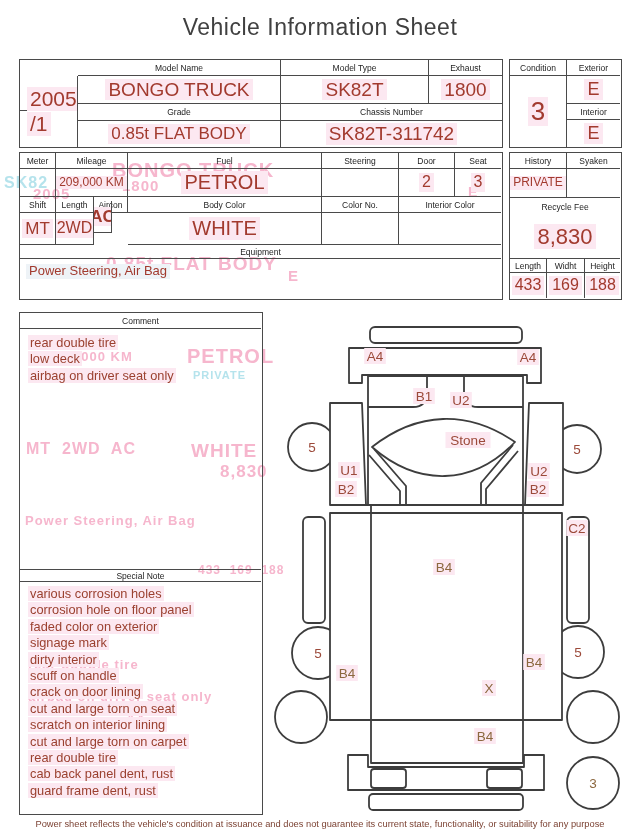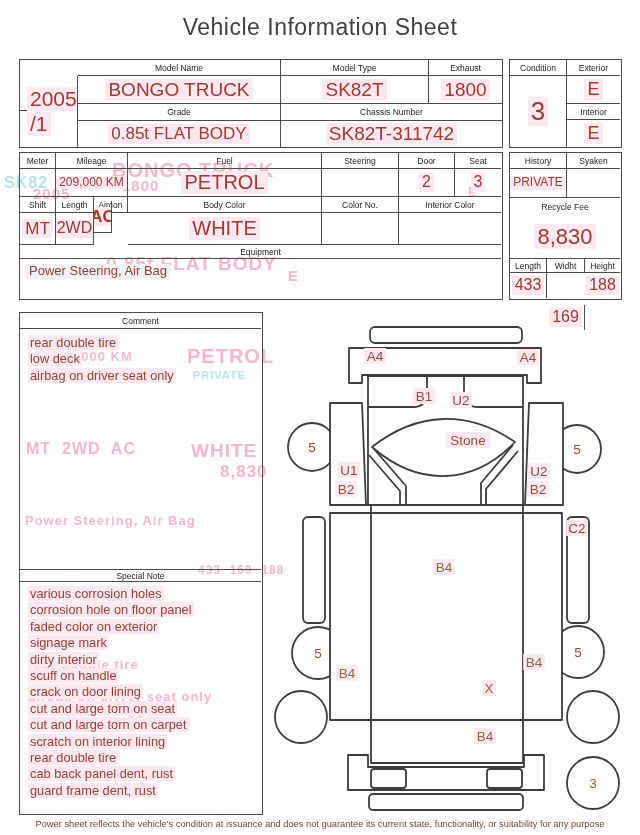--- a/index.html
+++ b/index.html
@@ -167,21 +167,21 @@
   <div class="cell hdr" style="left:0;top:45px;width:110px;height:17px;">Recycle Fee</div>
   <div class="cell bb val f22" style="left:0;top:62px;width:110px;height:44px;">
       <span class="hl">8,830</span>
     </div>
   <div class="cell hdr br bb" style="left:0;top:106px;width:37px;height:14px;">Length</div>
   <div class="cell hdr br bb" style="left:37px;top:106px;width:38px;height:14px;">Widht</div>
   <div class="cell hdr bb" style="left:75px;top:106px;width:35px;height:14px;">Height</div>
   <div class="cell br val f16" style="left:0;top:120px;width:37px;height:25px;">
       <span class="hl">433</span>
     </div>
-  <div class="cell br val f16" style="left:37px;top:120px;width:38px;height:25px;margin-top:32px;">
+  <div class="cell br val f16" style="left:37px;top:120px;width:38px;height:25px;">
       <span class="hl">169</span>
     </div>
   <div class="cell val f16" style="left:75px;top:120px;width:35px;height:25px;">
       <span class="hl">188</span>
     </div>
 </div>
 
 <div class="box" style="left:19px;top:312px;width:244px;height:503px;">
   <div class="cell hdr bb" style="left:0;top:0;width:241px;height:16px;">Comment</div>
   <div class="tcol" id="comment-lines" style="top:22px;">
@@ -192,22 +192,22 @@
   <div class="cell hdr bt bb" style="left:0;top:256px;width:241px;height:13px;">Special Note</div>
   <div class="tcol" id="special-lines" style="top:273px;">
       <div class="tline"><span class="hl">various corrosion holes</span></div>
       <div class="tline"><span class="hl">corrosion hole on floor panel</span></div>
       <div class="tline"><span class="hl">faded color on exterior</span></div>
       <div class="tline"><span class="hl">signage mark</span></div>
       <div class="tline"><span class="hl">dirty interior</span></div>
       <div class="tline"><span class="hl">scuff on handle</span></div>
       <div class="tline"><span class="hl">crack on door lining</span></div>
       <div class="tline"><span class="hl">cut and large torn on seat</span></div>
+      <div class="tline"><span class="hl">scratch on interior lining</span></div>
       <div class="tline"><span class="hl">cut and large torn on carpet</span></div>
-      <div class="tline"><span class="hl">scratch on interior lining</span></div>
       <div class="tline"><span class="hl">rear double tire</span></div>
       <div class="tline"><span class="hl">cab back panel dent, rust</span></div>
       <div class="tline"><span class="hl">guard frame dent, rust</span></div>
     </div>
 </div>
 
 <svg id="truck" viewBox="270 315 365 505">
   <g stroke="#3d3d3d" stroke-width="1.8" fill="none" stroke-linejoin="round">
     <rect x="370" y="327" width="152" height="16" rx="5" fill="#fff"></rect>
     <path d="M349,348 H541 V383 H527 V375 H362 V383 H349 Z" fill="#fff"></path>

